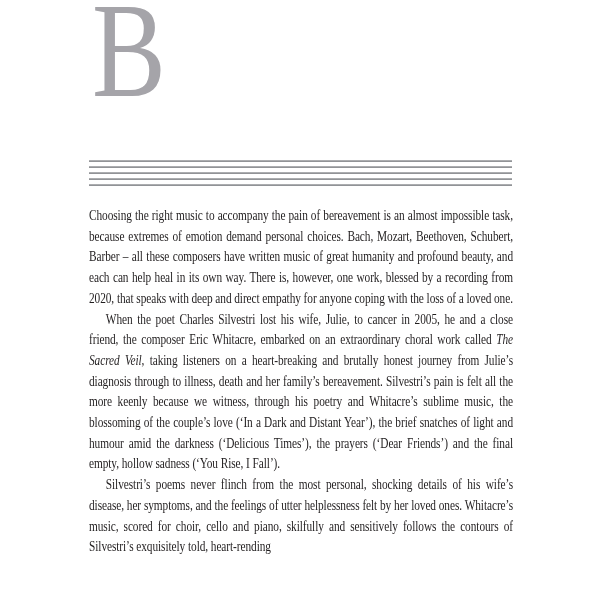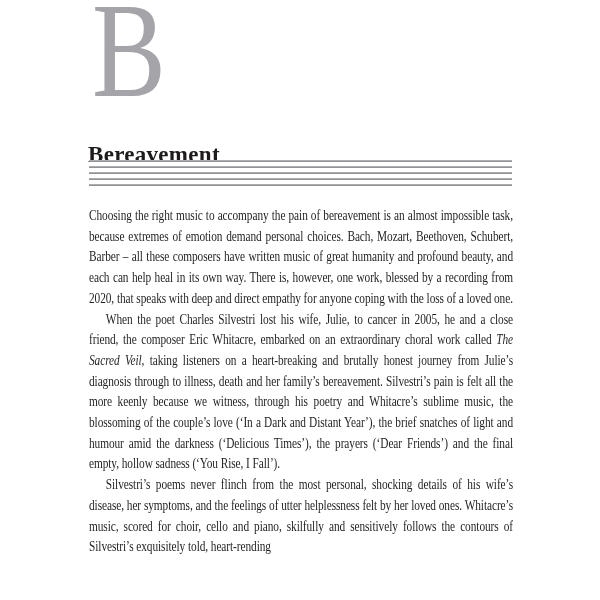--- a/index.html
+++ b/index.html
@@ -64,21 +64,20 @@
   .body-text p.indent { text-indent: 23px; }
   .work-title { font-style: italic; }
 </style>
 </head>
 <body>
 
 <div class="page">
 
   <div class="dropcap">B</div>
 
-  <h1 class="title">Bereavement</h1>
 
   <div class="staff">
       <div class="staff-line"></div>
       <div class="staff-line"></div>
       <div class="staff-line"></div>
       <div class="staff-line"></div>
       <div class="staff-line"></div>
     </div>
 
   <div class="body-text">

